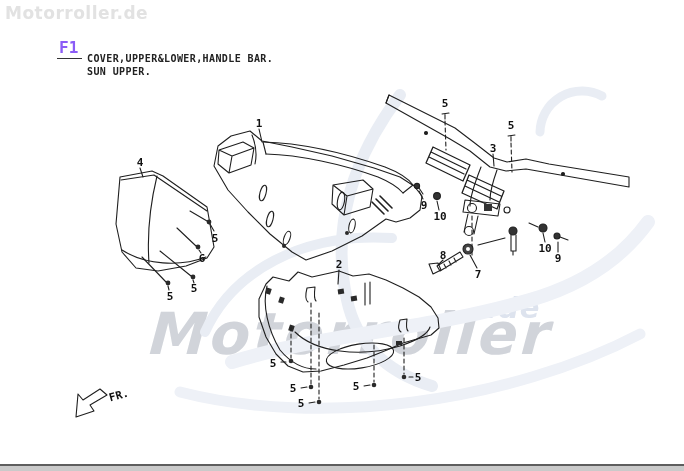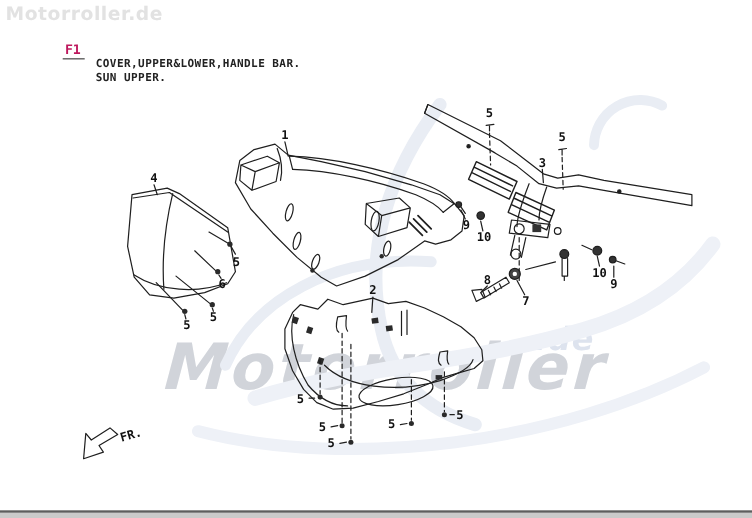--- a/index.html
+++ b/index.html
@@ -1,21 +1,21 @@
 <!DOCTYPE html>
 <html><head>
 <meta charset="utf-8">
 <style>
   html,body{margin:0;padding:0;background:#ffffff;}
   .stage{position:relative;width:684px;height:471px;background:#ffffff;overflow:hidden;
          font-family:"DejaVu Sans",sans-serif;}
   .brand{position:absolute;left:5px;top:3px;font-size:17px;font-weight:bold;
          color:#e2e2e2;letter-spacing:0.5px;}
   .figref{position:absolute;left:57px;top:38px;font-family:"DejaVu Sans Mono",monospace;
-          font-size:12px;font-weight:bold;color:#be185d;border-bottom:1.5px solid #333;
+          font-size:16px;font-weight:bold;color:#8b5cf6;border-bottom:1.5px solid #333;
           padding:0 4px 1px 2px;}
   .title1{position:absolute;left:87px;top:53px;font-family:"DejaVu Sans Mono",monospace;
           font-size:10px;font-weight:bold;color:#222;letter-spacing:0.4px;text-align:right;}
   .title2{position:absolute;left:87px;top:66px;font-family:"DejaVu Sans Mono",monospace;
           font-size:10px;font-weight:bold;color:#222;letter-spacing:0.4px;}
   .wm-word{position:absolute;left:150px;top:300px;font-size:58px;font-weight:bold;
            font-style:italic;color:#c9cdd4;letter-spacing:3px;opacity:0.85;
            transform:skewX(-4deg);white-space:nowrap;}
   .wm-tld{position:absolute;left:486px;top:291px;font-size:29px;font-weight:bold;
           font-style:italic;color:#dde3ee;letter-spacing:1px;}

